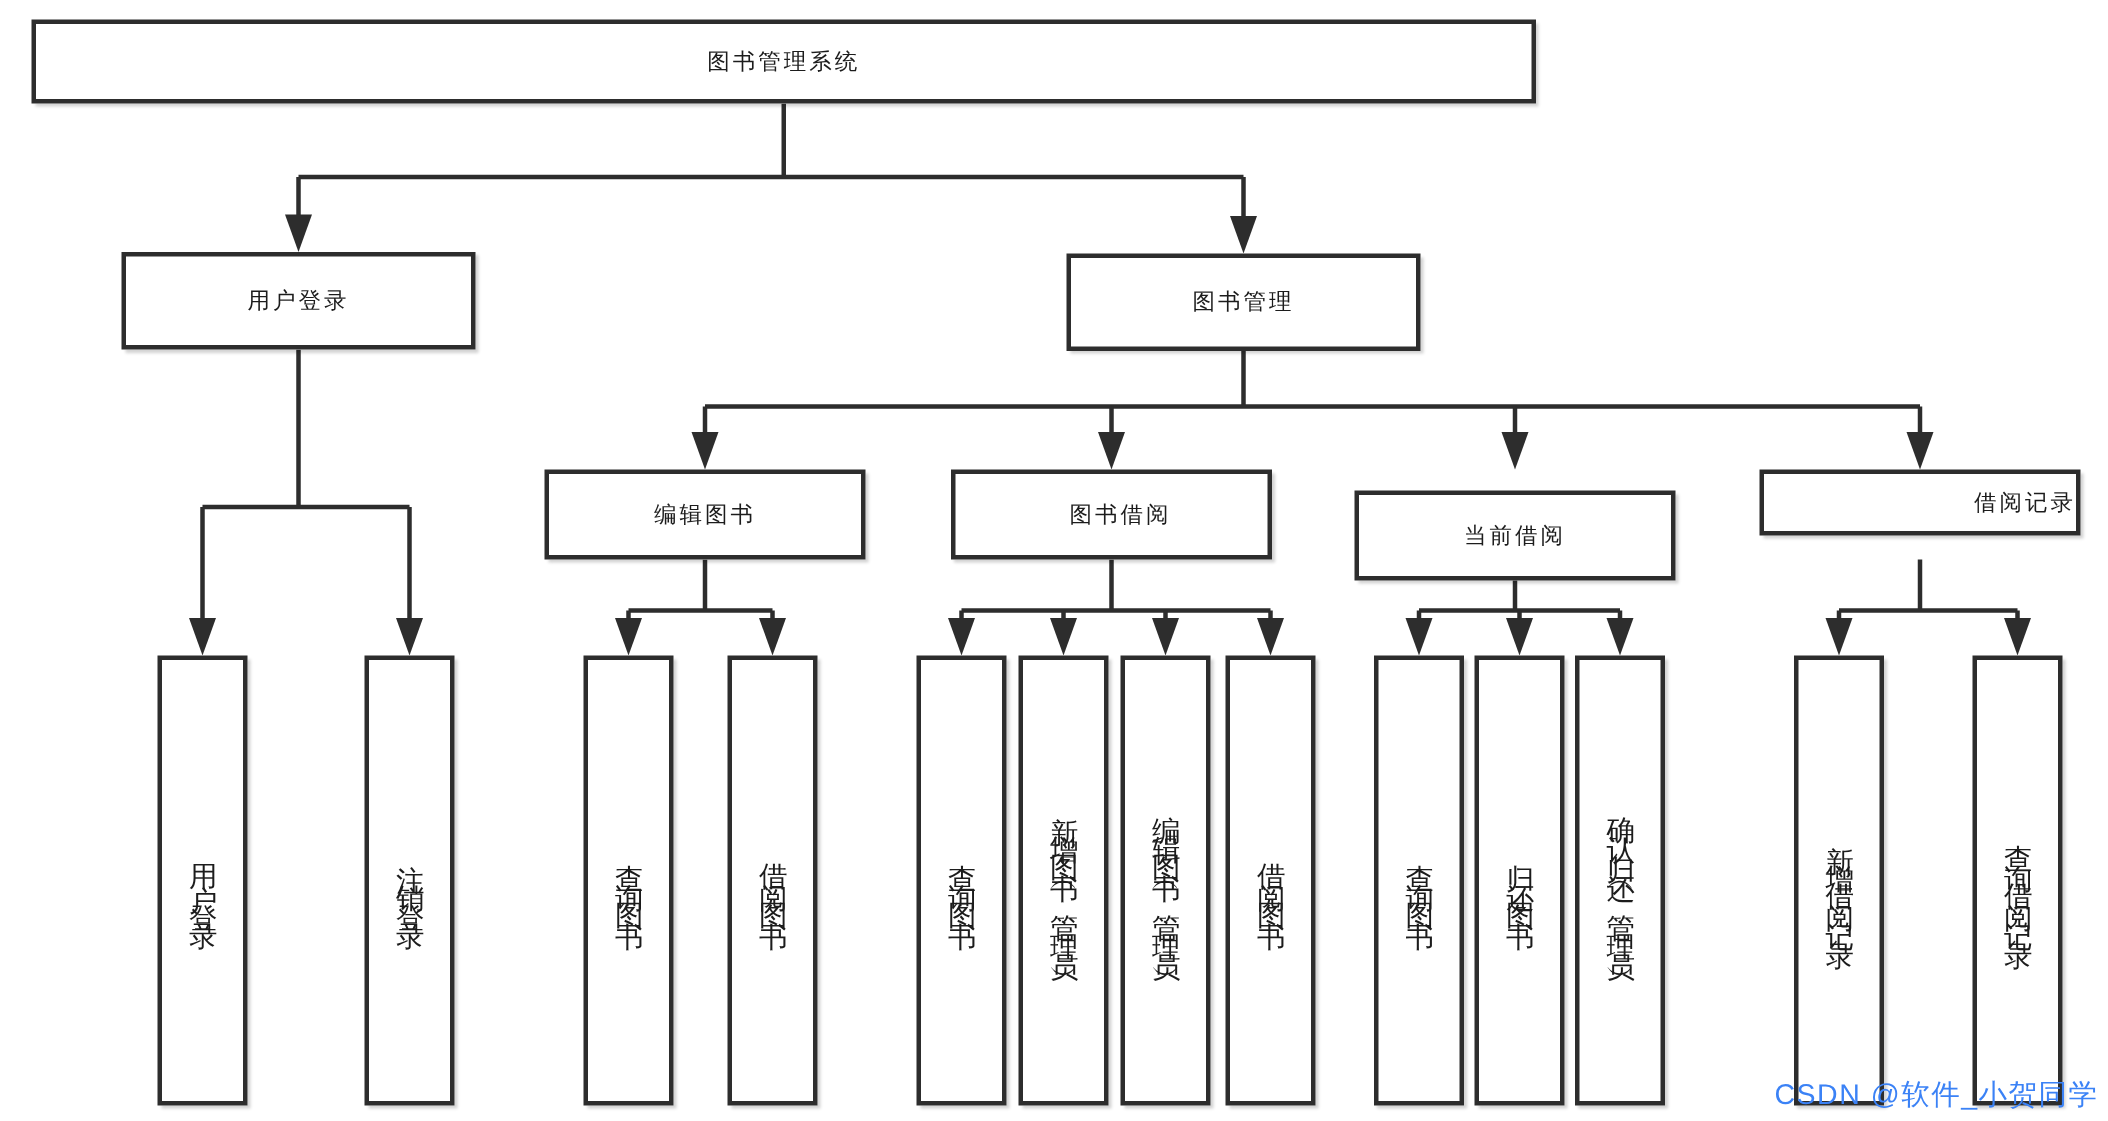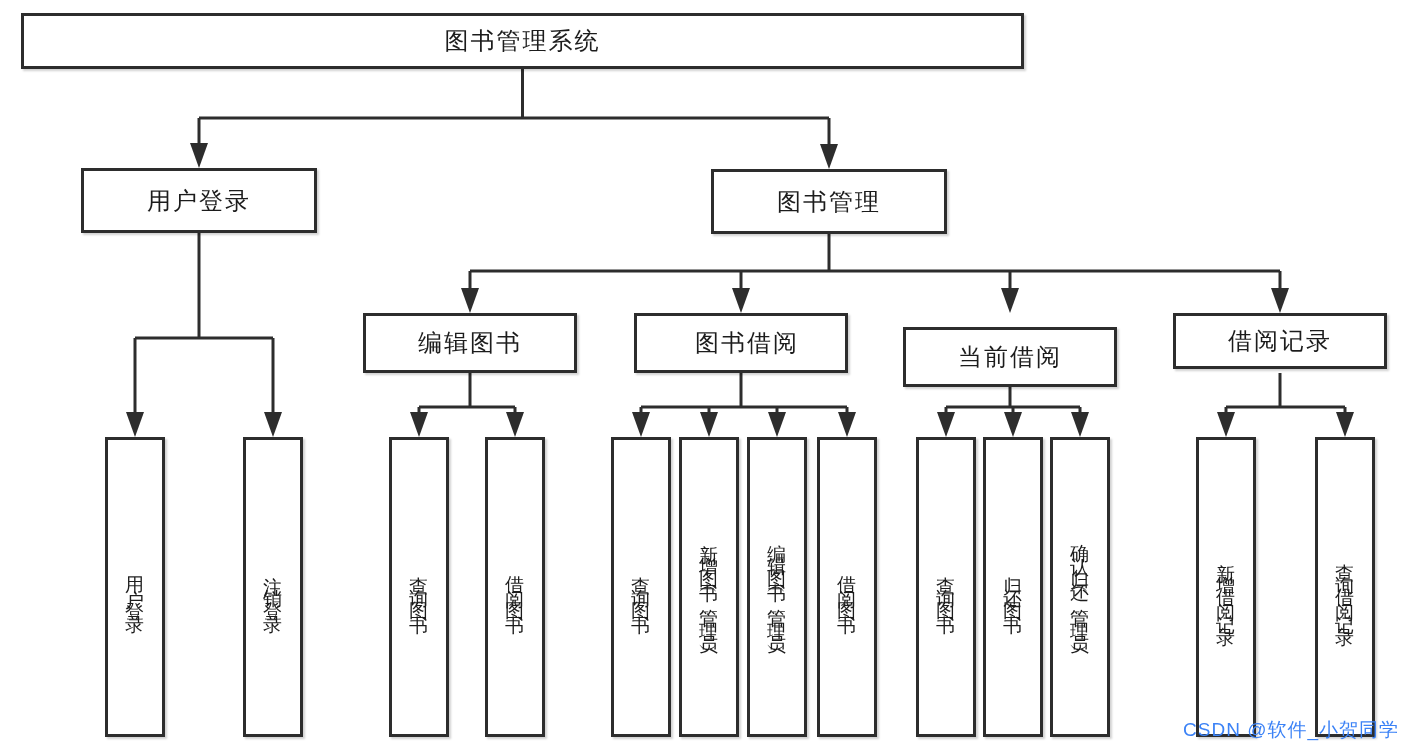--- a/index.html
+++ b/index.html
@@ -22,21 +22,21 @@
     box-sizing: border-box;
     border: 3px solid #2d2d2d;
     background: #ffffff;
     display: flex;
     align-items: center;
     justify-content: center;
     color: #1c1c1c;
     box-shadow: 2px 2px 2px rgba(0,0,0,0.18);
   }
   .h-label {
-    font-size: 24px;
+    font-size: 15px;
     letter-spacing: 2px;
     white-space: nowrap;
   }
   .v-label {
     writing-mode: vertical-rl;
     text-orientation: mixed;
     font-size: 19px;
     line-height: 1;
     letter-spacing: 13px;
     white-space: nowrap;
@@ -142,21 +142,21 @@
 
   <div class="box" style="left:363px; top:313px; width:214px; height:60px;">
     <span class="h-label">编辑图书</span>
   </div>
   <div class="box" style="left:634px; top:313px; width:214px; height:60px;padding-left:12px;">
     <span class="h-label">图书借阅</span>
   </div>
   <div class="box" style="left:903px; top:327px; width:214px; height:60px;">
     <span class="h-label">当前借阅</span>
   </div>
-  <div class="box" style="left:1173px; top:313px; width:214px; height:56px;">
+  <div class="box" style="left:1173px; top:313px; width:214px; height:44px;justify-content:flex-end;">
     <span class="h-label">借阅记录</span>
   </div>
 
   <div class="box" style="left:105px; top:437px; width:60px; height:300px;">
     <span class="v-label">用户登录</span>
   </div>
   <div class="box" style="left:243px; top:437px; width:60px; height:300px;">
     <span class="v-label">注销登录</span>
   </div>
 

